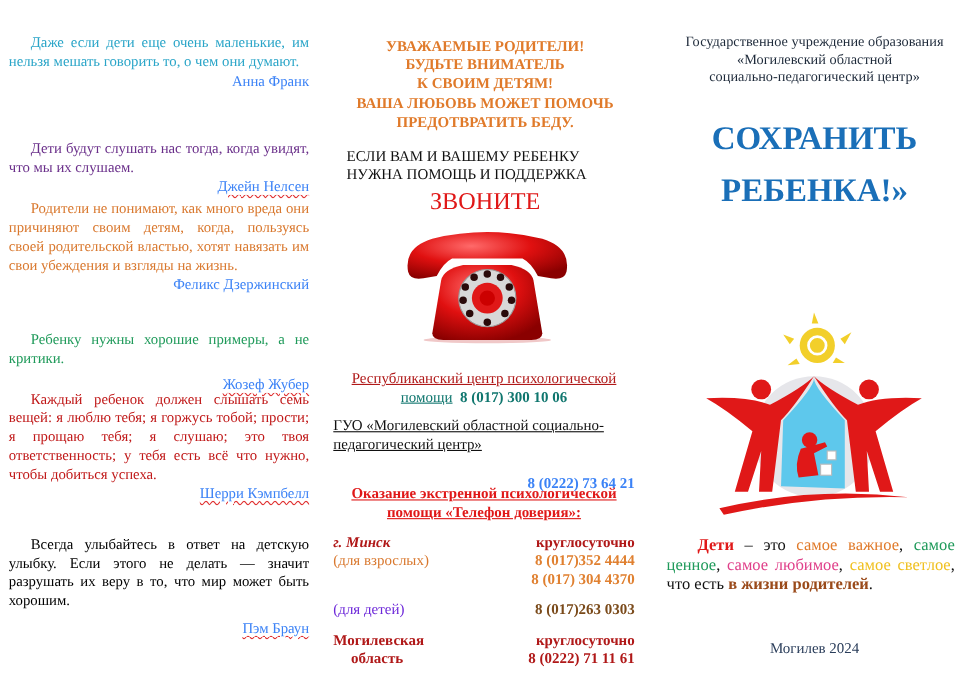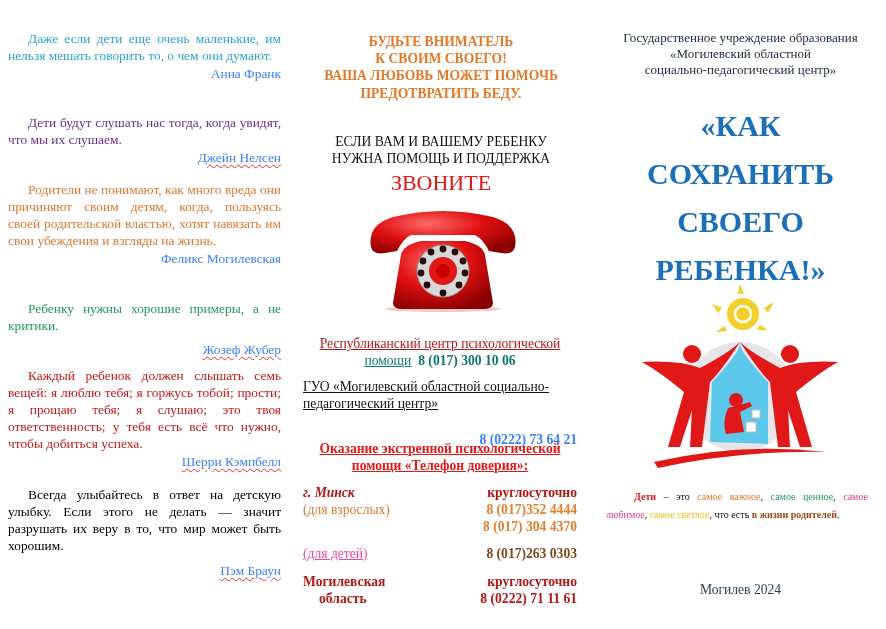--- a/index.html
+++ b/index.html
@@ -12,78 +12,79 @@
 
     
     .quote { position:absolute; left:0; width:273px; font-size:13.4px; line-height:17px; }
     .quote p { margin:0; text-align:justify; text-indent:20px; }
     .quote .author { text-align:right; color:#3b82f6; margin-top:1px; }
     .squiggle { text-decoration:underline wavy #e03030; text-decoration-thickness:1px; text-underline-offset:2px; }
 
     
     .warn { position:absolute; top:33px; left:0; width:276px; text-align:center;
       font-weight:bold; color:#e07a2a; font-size:13.6px; line-height:17.2px; }
-    .if-need { position:absolute; top:133px; left:0; width:276px; text-align:center;
+    .if-need { position:absolute; top:133px; left:12px; width:276px; 
       font-size:13.6px; line-height:17px; color:#111; }
     .call { position:absolute; top:170px; left:0; width:276px; text-align:center;
       color:#e01818; font-size:22px; line-height:26px; }
     .phone { position:absolute; top:205px; left:60px; width:160px; height:108px; }
     .org { position:absolute; left:0; width:274px; font-size:13.6px; line-height:17px; }
     .u { text-decoration:underline; }
     .r { text-align:right; }
     .c { text-align:center; }
     .b { font-weight:bold; }
     .row { display:flex; justify-content:space-between; font-size:13.6px; line-height:17px; }
 
     
     .inst { position:absolute; top:30px; left:0; width:285px; text-align:center;
       font-size:13px; line-height:16px; color:#1e2a3a; }
     .title { position:absolute; top:102px; left:0; width:285px; text-align:center;
       color:#1a6fb8; font-weight:bold; font-size:30px; line-height:48px; }
     .logo { position:absolute; top:282px; left:42px; width:200px; height:190px; }
-    .kids { position:absolute; top:488px; left:8px; width:262px; font-size:10px;
+    .kids { position:absolute; top:488px; left:8px; width:262px; font-size:15px;
       line-height:17.5px; text-align:justify; }
     .kids p { margin:0; text-indent:28px; }
     .city { position:absolute; top:582px; left:0; width:285px; text-align:center;
       color:#2a3d5a; font-size:13.6px; }
   </style>
 </head>
 <body>
 
 <div class="col" id="col-left">
   <div class="quote" style="top:30px;">
     <p style="color:#2aa5c8;">Даже если дети еще очень маленькие, им нельзя мешать говорить то, о чем они думают.</p>
     <div class="author">Анна Франк</div>
   </div>
-  <div class="quote" style="top:114px;">
+  <div class="quote" style="top:126px;">
     <p style="color:#6a2f8a;">Дети будут слушать нас тогда, когда увидят, что мы их слушаем.</p>
     <div class="author"><span class="squiggle">Джейн Нелсен</span></div>
   </div>
   <div class="quote" style="top:181px;">
     <p style="color:#d9782e;">Родители не понимают, как много вреда они причиняют своим детям, когда, пользуясь своей родительской властью, хотят навязать им свои убеждения и взгляды на жизнь.</p>
-    <div class="author">Феликс Могилевская</div>
+    <div class="author">Феликс Дзержинский</div>
   </div>
   <div class="quote" style="top:300px;">
     <p style="color:#1f9a5a;">Ребенку нужны хорошие примеры, а не критики.</p>
     <div class="author" style="margin-top:7px;"><span class="squiggle">Жозеф Жубер</span></div>
   </div>
-  <div class="quote" style="top:367px;">
+  <div class="quote" style="top:354px;">
     <p style="color:#c01818;">Каждый ребенок должен слышать семь вещей: я люблю тебя; я горжусь тобой; прости; я прощаю тебя; я слушаю; это твоя ответственность; у тебя есть всё что нужно, чтобы добиться успеха.</p>
     <div class="author"><span class="squiggle">Шерри Кэмпбелл</span></div>
   </div>
   <div class="quote" style="top:486px;">
     <p style="color:#000000;">Всегда улыбайтесь в ответ на детскую улыбку. Если этого не делать — значит разрушать их веру в то, что мир может быть хорошим.</p>
     <div class="author" style="margin-top:8px;"><span class="squiggle">Пэм Браун</span></div>
   </div>
 </div>
 
 <div class="col" id="col-mid">
   <div class="warn">
+    <div>УВАЖАЕМЫЕ РОДИТЕЛИ!</div>
     <div>БУДЬТЕ ВНИМАТЕЛЬ</div>
-    <div>К СВОИМ СВОЕГО!</div>
+    <div>К СВОИМ ДЕТЯМ!</div>
     <div>ВАША ЛЮБОВЬ МОЖЕТ ПОМОЧЬ</div>
     <div>ПРЕДОТВРАТИТЬ БЕДУ.</div>
   </div>
   <div class="if-need">
     <div>ЕСЛИ ВАМ И ВАШЕМУ РЕБЕНКУ</div>
     <div>НУЖНА ПОМОЩЬ И ПОДДЕРЖКА</div>
   </div>
   <div class="call">ЗВОНИТЕ</div>
 
   <svg class="phone" viewBox="0 0 160 108">
@@ -137,21 +138,21 @@
       </div>
     <div class="row">
         <span style="color:#d9782e;">(для взрослых)</span>
         <span class="b" style="color:#e08030;">8 (017)352 4444</span>
       </div>
     <div class="row">
         <span></span>
         <span class="b" style="color:#e08030;">8 (017) 304 4370</span>
       </div>
     <div class="row" style="margin-top:10px;">
-        <span style="color:#ec4899;text-decoration:underline;">(для детей)</span>
+        <span style="color:#6d28d9;">(для детей)</span>
         <span class="b" style="color:#7a4a1a;">8 (017)263 0303</span>
       </div>
   </div>
 
   <div class="org" style="top:573px;">
     <div class="row">
         <span class="b" style="color:#b01818;">Могилевская</span>
         <span class="b" style="color:#b01818;">круглосуточно</span>
       </div>
     <div class="row">
@@ -161,23 +162,21 @@
   </div>
 </div>
 
 <div class="col" id="col-right">
   <div class="inst">
     <div>Государственное учреждение образования</div>
     <div>«Могилевский областной</div>
     <div>социально-педагогический центр»</div>
   </div>
   <div class="title">
-    <div>«КАК</div>
     <div>СОХРАНИТЬ</div>
-    <div>СВОЕГО</div>
     <div>РЕБЕНКА!»</div>
   </div>
 
   <svg class="logo" viewBox="0 0 200 190">
     <circle cx="100" cy="115" r="55" fill="#e6e6ea"></circle>
     <g fill="#f2cf2a">
       <circle cx="103" cy="32" r="16"></circle>
       <path d="M100 2 l4 10 l-6 0 z"></path>
         <path d="M72 22 l10 4 l-4 5 z"></path>
         <path d="M134 20 l-10 6 l4 5 z"></path>

